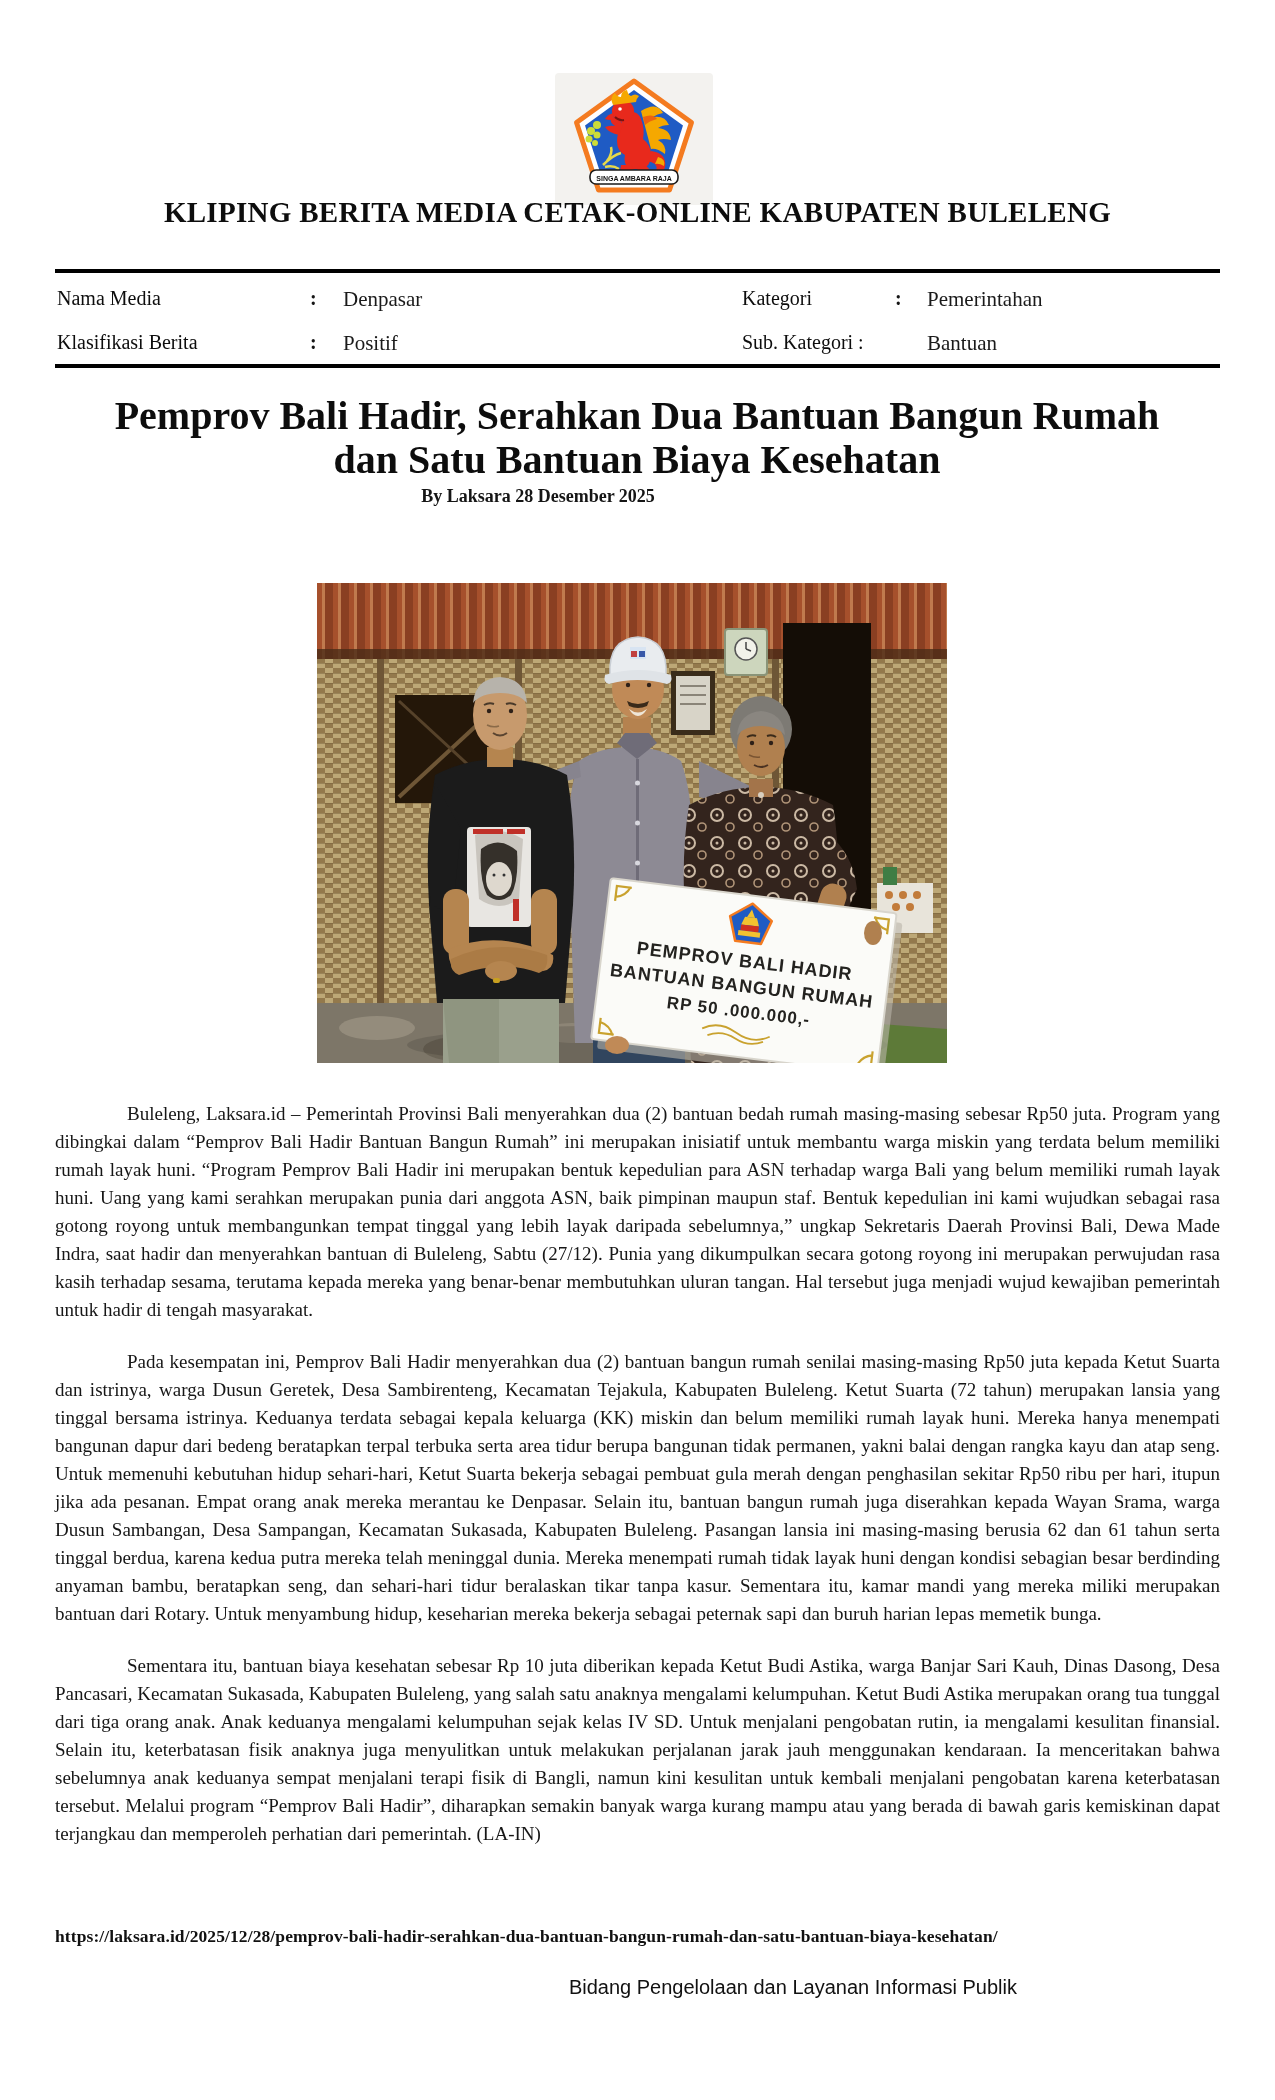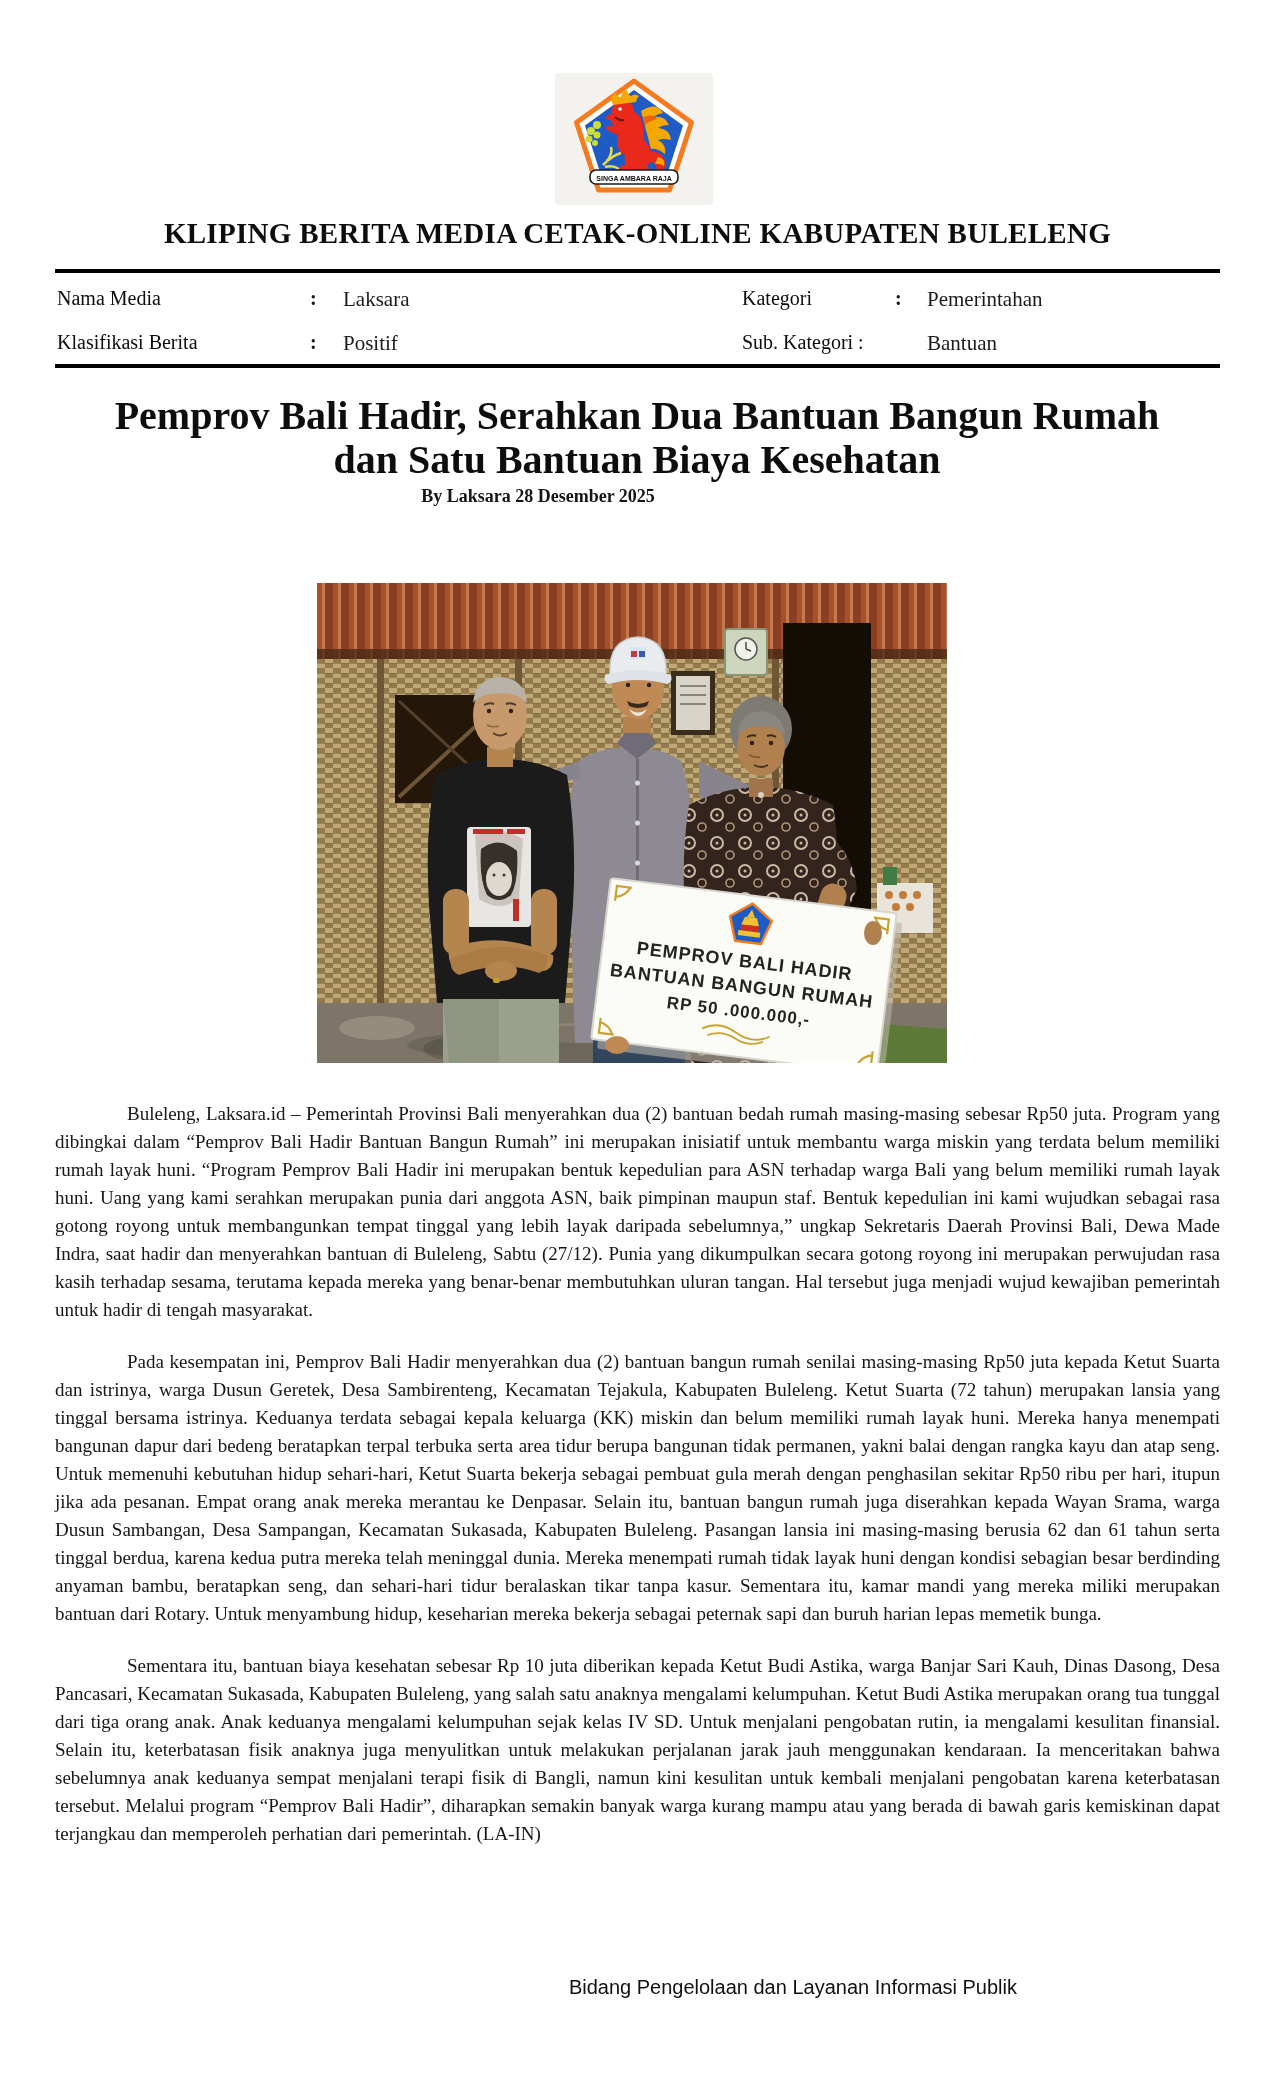--- a/index.html
+++ b/index.html
@@ -3,21 +3,21 @@
 <meta charset="utf-8">
 <style>
   html,body{margin:0;padding:0;background:#e8e8e8;}
   #page{position:relative;width:1275px;height:2100px;margin:0 auto;background:#ffffff;
         font-family:"Liberation Serif",serif;color:#151515;overflow:hidden;}
   .abs{position:absolute;}
 
   
   .logo-wrap{left:555px;top:73px;width:158px;height:132px;}
   .doc-title{left:0;top:196px;width:1275px;text-align:center;font-weight:bold;
-             font-size:29px;letter-spacing:.3px;color:#0d0d0d;margin-top:21px;}
+             font-size:29px;letter-spacing:.3px;color:#0d0d0d;}
   .rule{left:55px;width:1165px;background:#000;}
   .rule-1{top:269px;height:4px;}
   .rule-2{top:364px;height:4px;}
 
   
   .meta{left:55px;top:281px;width:1165px;height:82px;}
   .meta-row{position:absolute;left:0;width:1165px;height:30px;font-size:20px;}
   .meta-row.r1{top:6px;}
   .meta-row.r2{top:50px;}
   .meta-label{position:absolute;font-weight:normal;color:#0d0d0d;}
@@ -102,21 +102,21 @@
   </div>
 
   <div class="abs doc-title">KLIPING BERITA MEDIA CETAK-ONLINE KABUPATEN BULELENG</div>
 
   <div class="abs rule rule-1"></div>
 
   <div class="abs meta">
     <div class="meta-row r1">
       <span class="meta-label c-l1">Nama Media</span>
       <span class="meta-colon c-c1">:</span>
-      <span class="meta-value c-v1">Laksara</span>
+      <span class="meta-value c-v1">Denpasar</span>
       <span class="meta-label c-l2">Kategori</span>
       <span class="meta-colon c-c2">:</span>
       <span class="meta-value c-v2">Pemerintahan</span>
     </div>
     <div class="meta-row r2">
       <span class="meta-label c-l1">Klasifikasi Berita</span>
       <span class="meta-colon c-c1">:</span>
       <span class="meta-value c-v1">Positif</span>
       <span class="meta-label c-l2">Sub. Kategori :</span>
       <span class="meta-value c-v2">Bantuan</span>
@@ -306,16 +306,17 @@
       <ellipse cx="556" cy="350" rx="9" ry="12" fill="#b0804f"></ellipse>
     </svg>
   </div>
 
   <div class="abs body">
     <p>Buleleng, Laksara.id – Pemerintah Provinsi Bali menyerahkan dua (2) bantuan bedah rumah masing-masing sebesar Rp50 juta. Program yang dibingkai dalam “Pemprov Bali Hadir Bantuan Bangun Rumah” ini merupakan inisiatif untuk membantu warga miskin yang terdata belum memiliki rumah layak huni. “Program Pemprov Bali Hadir ini merupakan bentuk kepedulian para ASN terhadap warga Bali yang belum memiliki rumah layak huni. Uang yang kami serahkan merupakan punia dari anggota ASN, baik pimpinan maupun staf. Bentuk kepedulian ini kami wujudkan sebagai rasa gotong royong untuk membangunkan tempat tinggal yang lebih layak daripada sebelumnya,” ungkap Sekretaris Daerah Provinsi Bali, Dewa Made Indra, saat hadir dan menyerahkan bantuan di Buleleng, Sabtu (27/12). Punia yang dikumpulkan secara gotong royong ini merupakan perwujudan rasa kasih terhadap sesama, terutama kepada mereka yang benar-benar membutuhkan uluran tangan. Hal tersebut juga menjadi wujud kewajiban pemerintah untuk hadir di tengah masyarakat.</p>
     <p>Pada kesempatan ini, Pemprov Bali Hadir menyerahkan dua (2) bantuan bangun rumah senilai masing-masing Rp50 juta kepada Ketut Suarta dan istrinya, warga Dusun Geretek, Desa Sambirenteng, Kecamatan Tejakula, Kabupaten Buleleng. Ketut Suarta (72 tahun) merupakan lansia yang tinggal bersama istrinya. Keduanya terdata sebagai kepala keluarga (KK) miskin dan belum memiliki rumah layak huni. Mereka hanya menempati bangunan dapur dari bedeng beratapkan terpal terbuka serta area tidur berupa bangunan tidak permanen, yakni balai dengan rangka kayu dan atap seng. Untuk memenuhi kebutuhan hidup sehari-hari, Ketut Suarta bekerja sebagai pembuat gula merah dengan penghasilan sekitar Rp50 ribu per hari, itupun jika ada pesanan. Empat orang anak mereka merantau ke Denpasar. Selain itu, bantuan bangun rumah juga diserahkan kepada Wayan Srama, warga Dusun Sambangan, Desa Sampangan, Kecamatan Sukasada, Kabupaten Buleleng. Pasangan lansia ini masing-masing berusia 62 dan 61 tahun serta tinggal berdua, karena kedua putra mereka telah meninggal dunia. Mereka menempati rumah tidak layak huni dengan kondisi sebagian besar berdinding anyaman bambu, beratapkan seng, dan sehari-hari tidur beralaskan tikar tanpa kasur. Sementara itu, kamar mandi yang mereka miliki merupakan bantuan dari Rotary. Untuk menyambung hidup, keseharian mereka bekerja sebagai peternak sapi dan buruh harian lepas memetik bunga.</p>
     <p>Sementara itu, bantuan biaya kesehatan sebesar Rp 10 juta diberikan kepada Ketut Budi Astika, warga Banjar Sari Kauh, Dinas Dasong, Desa Pancasari, Kecamatan Sukasada, Kabupaten Buleleng, yang salah satu anaknya mengalami kelumpuhan. Ketut Budi Astika merupakan orang tua tunggal dari tiga orang anak. Anak keduanya mengalami kelumpuhan sejak kelas IV SD. Untuk menjalani pengobatan rutin, ia mengalami kesulitan finansial. Selain itu, keterbatasan fisik anaknya juga menyulitkan untuk melakukan perjalanan jarak jauh menggunakan kendaraan. Ia menceritakan bahwa sebelumnya anak keduanya sempat menjalani terapi fisik di Bangli, namun kini kesulitan untuk kembali menjalani pengobatan karena keterbatasan tersebut. Melalui program “Pemprov Bali Hadir”, diharapkan semakin banyak warga kurang mampu atau yang berada di bawah garis kemiskinan dapat terjangkau dan memperoleh perhatian dari pemerintah. (LA-IN)</p>
   </div>
 
+  <a class="abs src-url" href="#">https://laksara.id/2025/12/28/pemprov-bali-hadir-serahkan-dua-bantuan-bangun-rumah-dan-satu-bantuan-biaya-kesehatan/</a>
 
   <div class="abs footer-1">Bidang Pengelolaan dan Layanan Informasi Publik</div>
 
 </div>
 
 </body></html>

